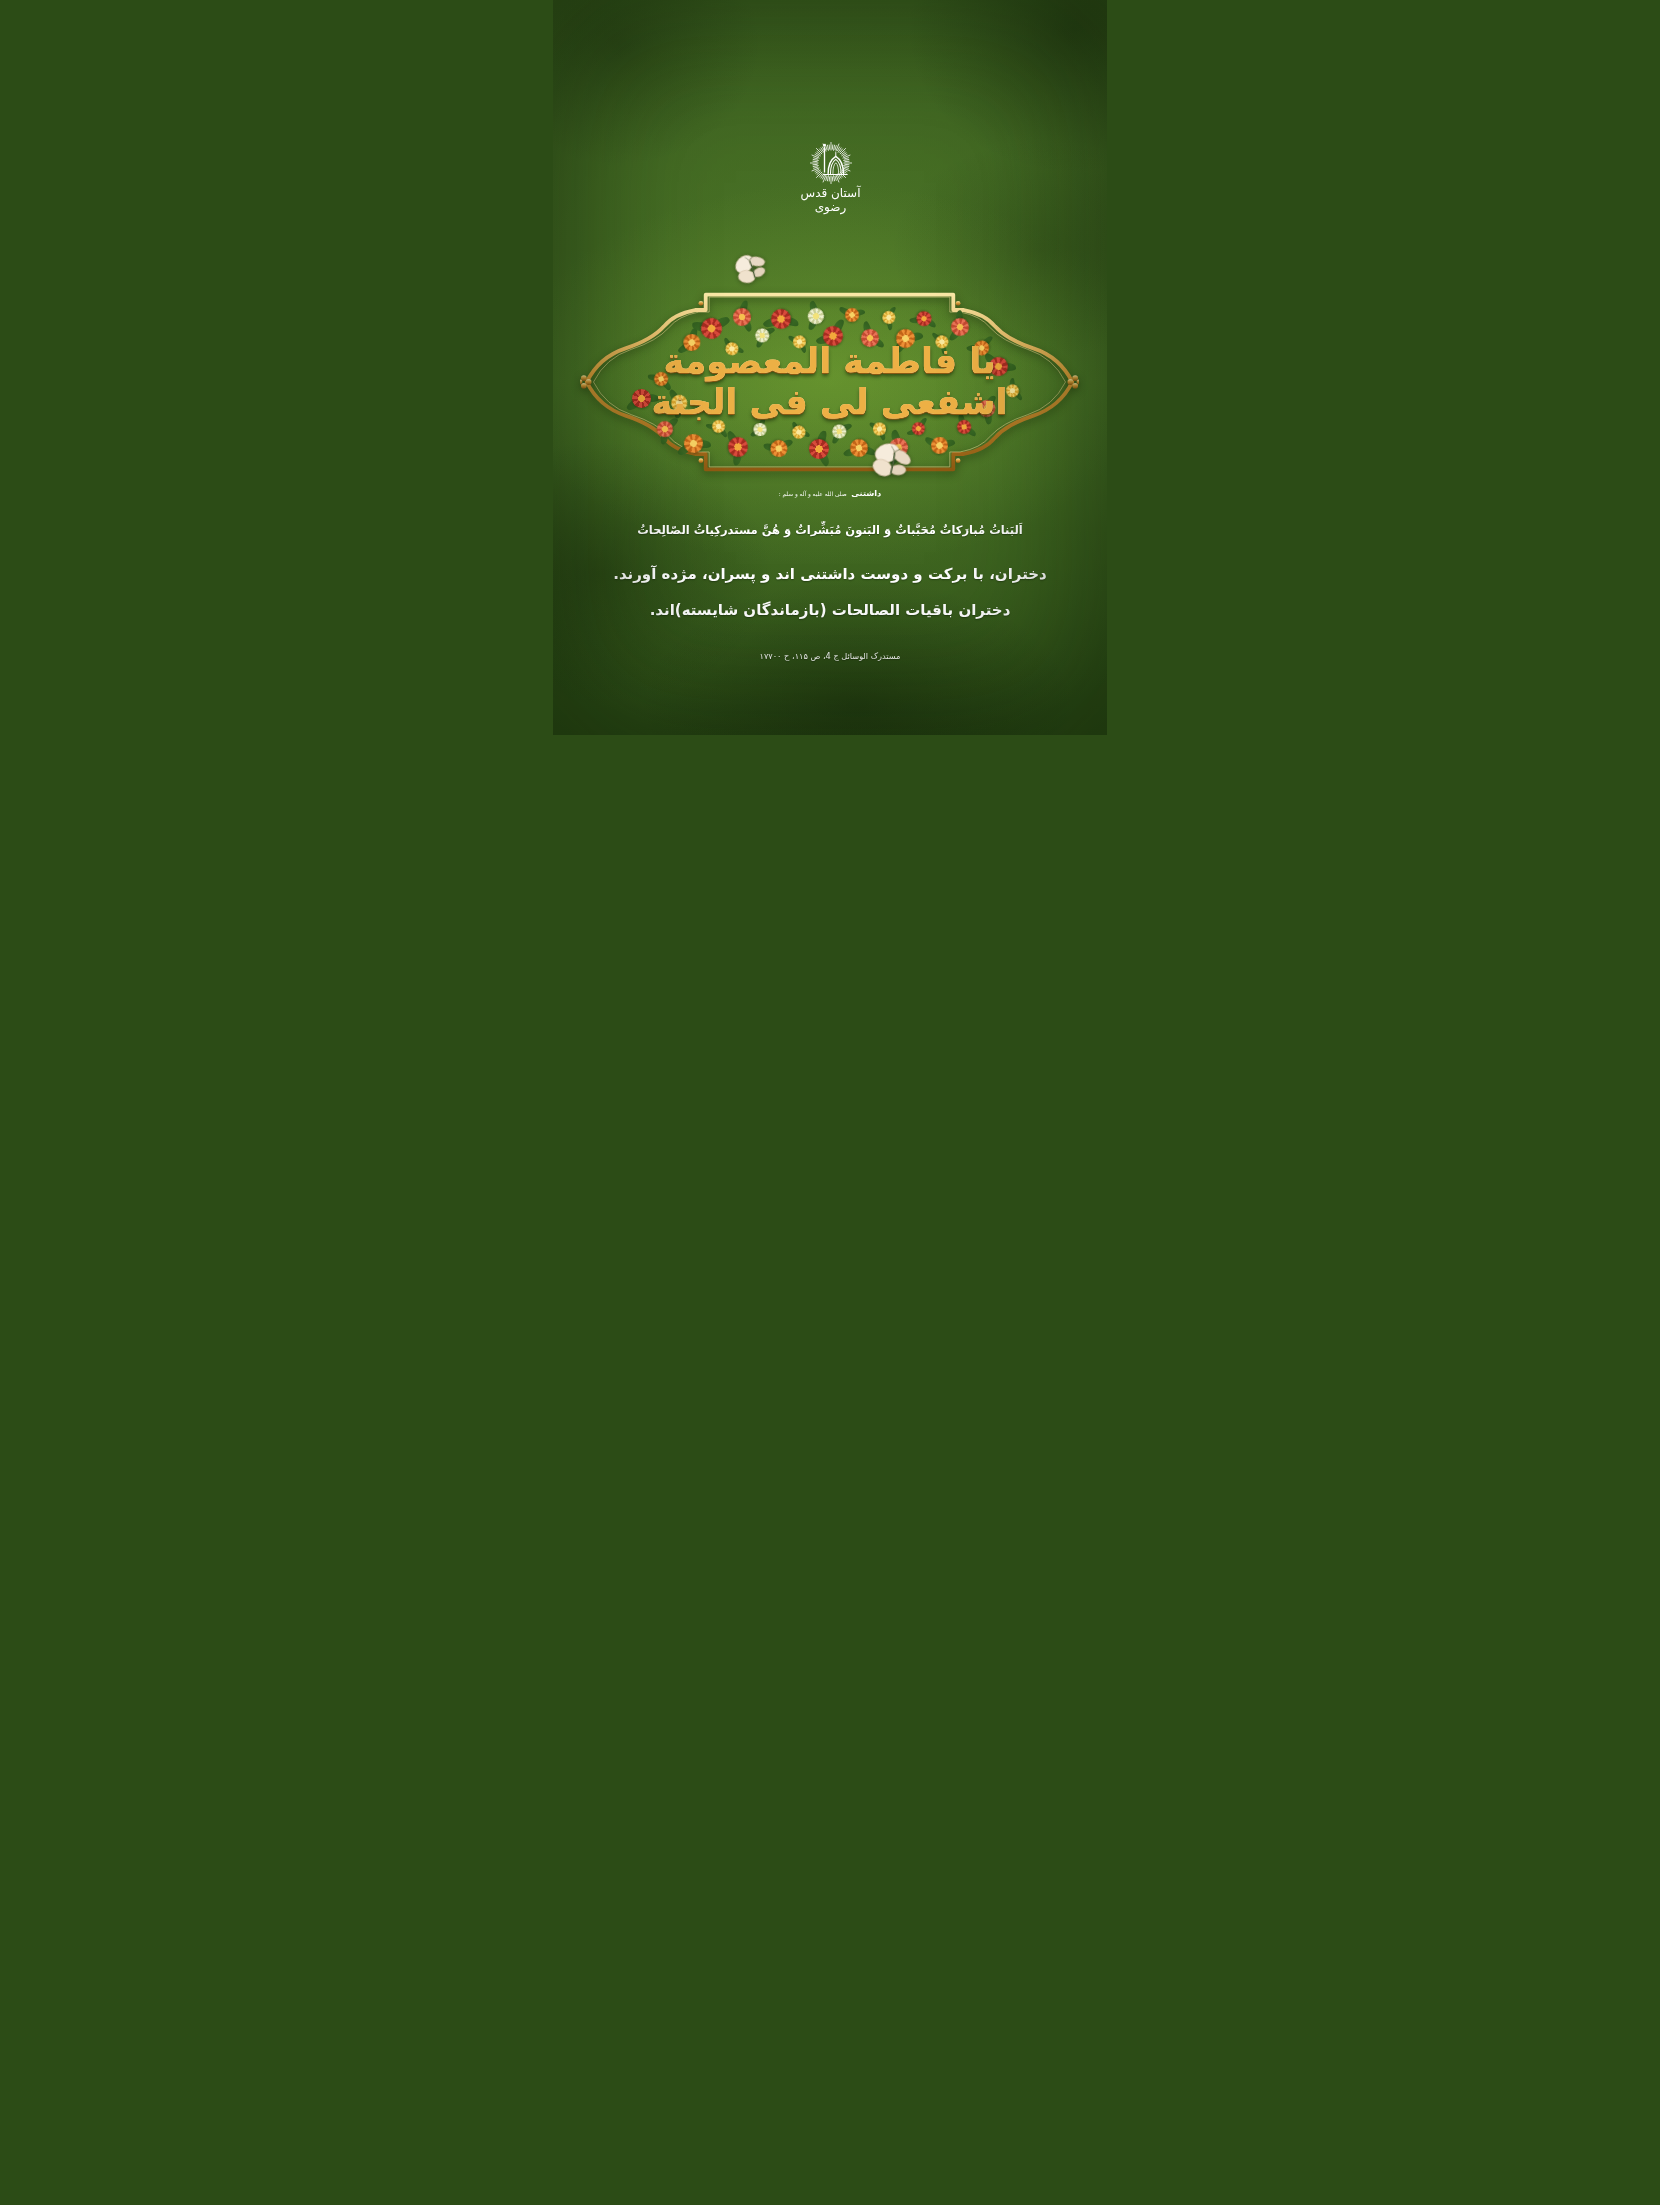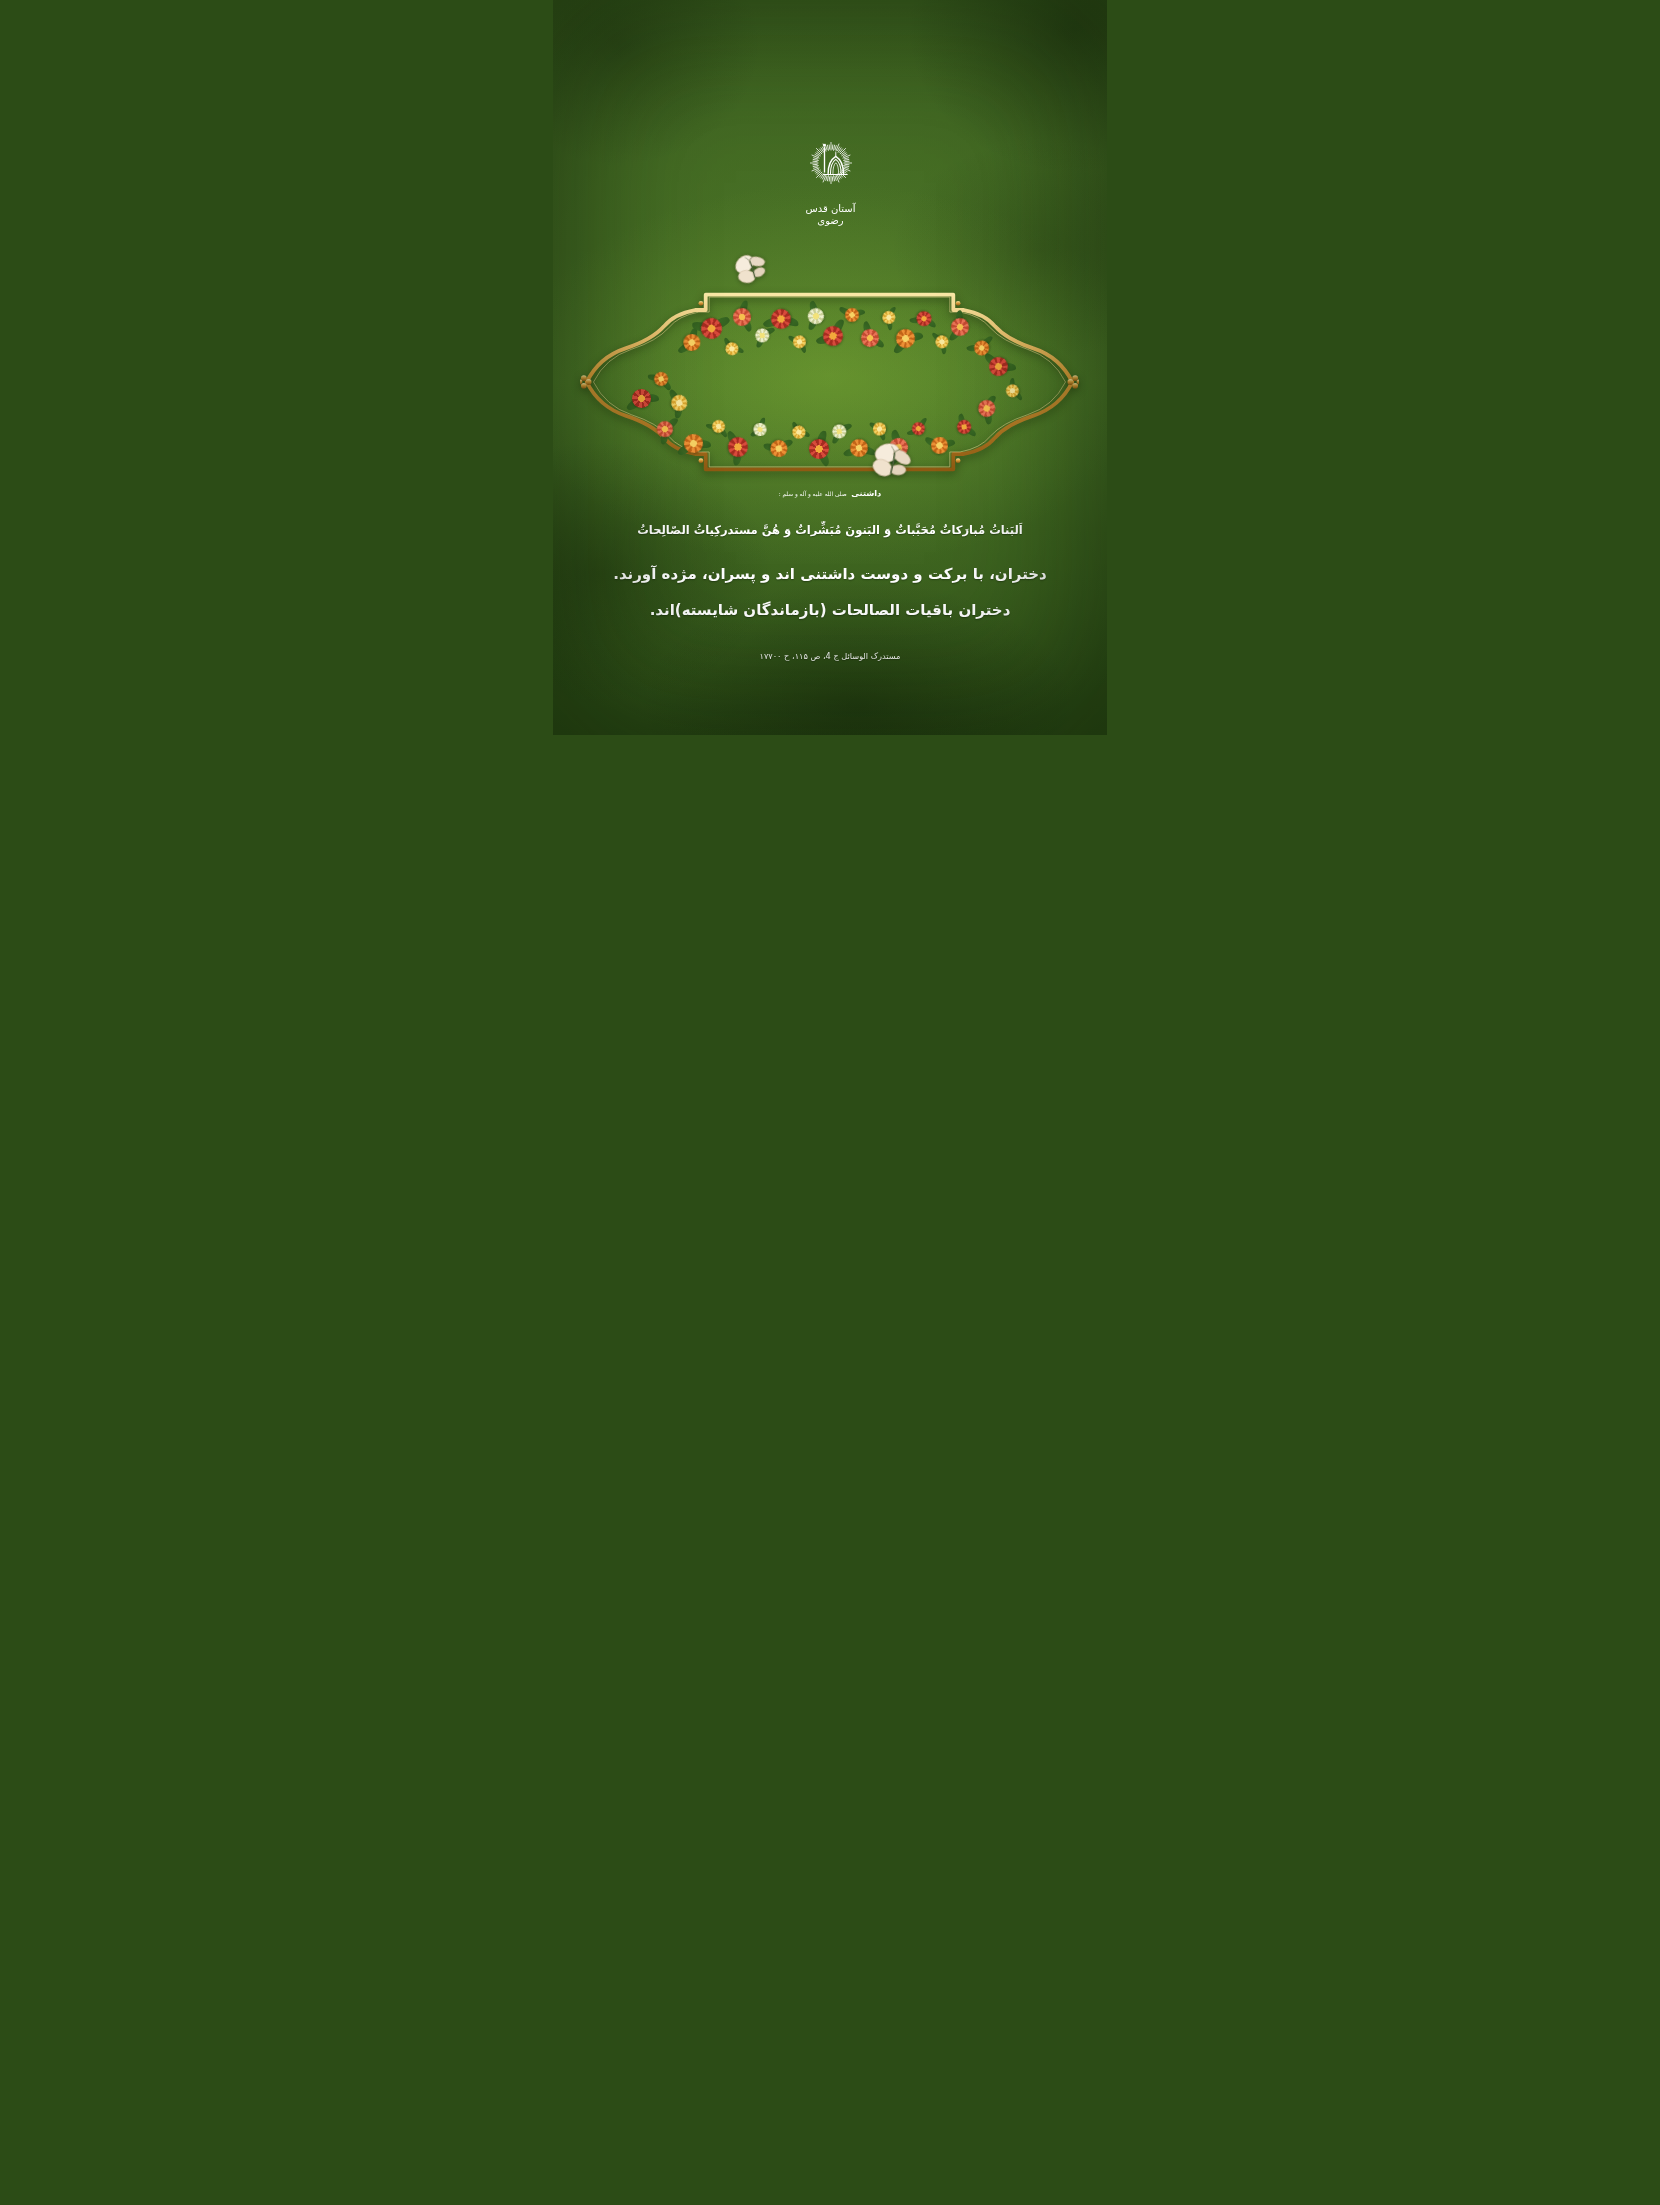--- a/index.html
+++ b/index.html
@@ -27,21 +27,21 @@
   }
   .vignette{
     position:absolute;inset:0;pointer-events:none;
     box-shadow:inset 0 0 125px 34px rgba(12,26,5,.45);
   }
 
   
   .logo{position:absolute;left:241px;top:141px;width:73px;text-align:center;color:#fff;}
   .logo svg{display:block;margin:0 auto;}
   .logo-text{
-    margin-top:18px;font-size:10px;line-height:1.2;color:#fff;direction:rtl;
+    margin-top:1px;font-size:12px;line-height:1.2;color:#fff;direction:rtl;
     font-family:"DejaVu Sans",sans-serif;letter-spacing:0.5px;
   }
 
   
   .frame-wrap{position:absolute;left:27px;top:285px;width:499px;height:194px;}
   .frame-wrap::before{
     content:"";position:absolute;inset:6%;border-radius:40%;
     background:radial-gradient(ellipse at 50% 50%, rgba(116,166,48,.30), transparent 75%);
   }
   .frame-border{position:absolute;inset:0;filter:drop-shadow(0 3.4px 4.3px rgba(8,20,2,.45));}
@@ -295,20 +295,21 @@
         <div class="leaf" style="width: 16.4px; height: 7px; left: 344px; top: 154px; transform: rotate(205deg); background: linear-gradient(135deg, rgb(65, 118, 42), rgb(46, 90, 29));"></div>
         <div class="leaf" style="width: 16.4px; height: 7px; left: 359px; top: 155px; transform: rotate(345deg); background: linear-gradient(135deg, rgb(65, 118, 42), rgb(46, 90, 29));"></div>
         <div class="flower" style="left: 351px; top: 152px; width: 17.3px; height: 17.3px; transform: rotate(5deg); background: radial-gradient(circle, rgb(247, 210, 100) 0px, rgb(247, 210, 100) 26%, transparent 27%), repeating-conic-gradient(rgb(236, 143, 53) 0deg, rgb(236, 143, 53) 22deg, rgb(194, 100, 23) 22deg, rgb(194, 100, 23) 45deg);"></div>
         <div class="leaf" style="width: 13.7px; height: 5.8px; left: 375px; top: 133px; transform: rotate(252deg); background: linear-gradient(135deg, rgb(65, 118, 42), rgb(46, 90, 29));"></div>
         <div class="leaf" style="width: 13.7px; height: 5.8px; left: 383px; top: 143px; transform: rotate(32deg); background: linear-gradient(135deg, rgb(65, 118, 42), rgb(46, 90, 29));"></div>
         <div class="flower" style="left: 377px; top: 135px; width: 14.4px; height: 14.4px; transform: rotate(36deg); background: radial-gradient(circle, rgb(242, 169, 59) 0px, rgb(242, 169, 59) 26%, transparent 27%), repeating-conic-gradient(rgb(216, 74, 59) 0deg, rgb(216, 74, 59) 22deg, rgb(166, 43, 32) 22deg, rgb(166, 43, 32) 45deg);"></div>
         <div class="leaf" style="width: 16.4px; height: 7px; left: 402px; top: 114px; transform: rotate(299deg); background: linear-gradient(135deg, rgb(65, 118, 42), rgb(46, 90, 29));"></div>
         <div class="leaf" style="width: 16.4px; height: 7px; left: 400px; top: 128px; transform: rotate(79deg); background: linear-gradient(135deg, rgb(65, 118, 42), rgb(46, 90, 29));"></div>
         <div class="flower" style="left: 398px; top: 115px; width: 17.3px; height: 17.3px; transform: rotate(67deg); background: radial-gradient(circle, rgb(246, 192, 78) 0px, rgb(246, 192, 78) 26%, transparent 27%), repeating-conic-gradient(rgb(234, 115, 86) 0deg, rgb(234, 115, 86) 22deg, rgb(196, 74, 49) 22deg, rgb(196, 74, 49) 45deg);"></div>
       </div>
+    <div class="calligraphy">یا فاطمة المعصومة اشفعی لی فی الجنة</div>
   </div>
 
   <div id="butterflies">
       <div class="butterfly" style="left: 178px; top: 248px; width: 42px; height: 42px; transform: rotate(-16deg);"><svg width="42" height="42" viewBox="0 0 100 100">
           <g stroke="#cdb69b" stroke-width="1">
             <ellipse cx="36" cy="34" rx="24" ry="18" fill="#f6ecdc" transform="rotate(-28 36 34)"></ellipse>
             <ellipse cx="33" cy="64" rx="20" ry="15" fill="#f0e2cd" transform="rotate(18 33 64)"></ellipse>
             <ellipse cx="66" cy="36" rx="19" ry="11" fill="#e8d9c4" transform="rotate(24 66 36)"></ellipse>
             <ellipse cx="64" cy="62" rx="15" ry="10" fill="#e4d4bd" transform="rotate(-12 64 62)"></ellipse>
           </g>

